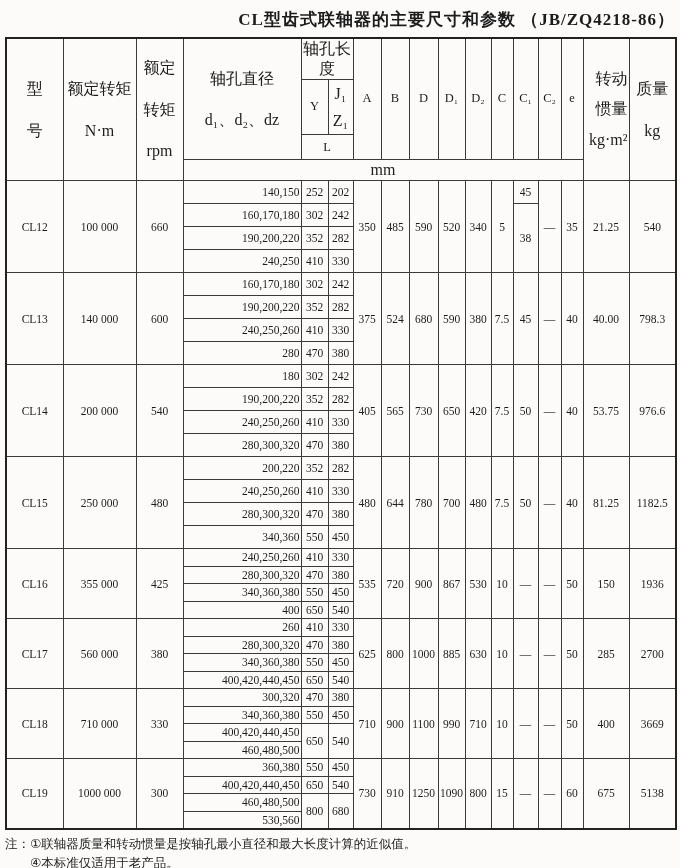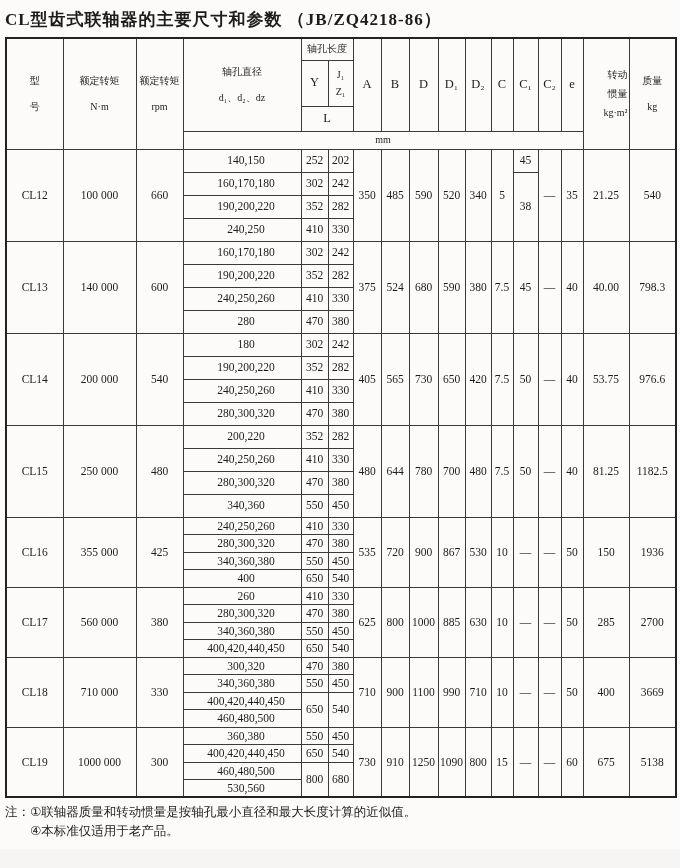--- a/index.html
+++ b/index.html
@@ -1,25 +1,25 @@
 <!DOCTYPE html>
 <html><head>
 <meta charset="utf-8">
 <style>
   html,body{margin:0;padding:0;background:#f6f5f3;}
   body{width:680px;font-family:"Liberation Serif","DejaVu Serif",serif;color:#1c1c1c;}
   .page{width:680px;background:#fcfbfa;box-sizing:border-box;padding:5px 5px 8px 5px;}
-  .title{font-size:17px;font-weight:bold;text-align:left;margin:3px 0 6px 0;letter-spacing:1px;}
+  .title{font-size:17px;font-weight:bold;text-align:right;margin:3px 0 6px 0;letter-spacing:1px;}
   table{border-collapse:collapse;table-layout:fixed;width:670px;border:2px solid #222;}
   td{border:1px solid #3a3a3a;text-align:center;vertical-align:middle;font-size:11.5px;padding:0 1px;overflow:hidden;line-height:1.25;}
-  thead td{font-size:10px;}
+  thead td{font-size:16px;}
   .hdr-letter{font-size:12.5px;}
   .stack div{line-height:1.9;text-align:right;}
   .stack2 div{line-height:2.6;}
-  .bore-d{text-align:center;padding-left:9px;white-space:nowrap;}
+  .bore-d{text-align:right;padding-left:9px;white-space:nowrap;}
   tbody.g1 tr{height:23px;}
   tbody.g2 tr{height:17.5px;}
   thead tr.h1{height:22px;}
   thead tr.h2{height:46px;}
   thead tr.h3{height:25px;}
   thead tr.h4{height:18px;padding-left:37px;}
   .jz div{line-height:1.7;font-family:Liberation Serif, serif;}
   .notes{font-size:12.5px;margin-top:5px;line-height:1.5;font-family:"Liberation Sans","DejaVu Sans",sans-serif;}
   .note-row{display:flex;}
   .note-prefix{white-space:nowrap;}

